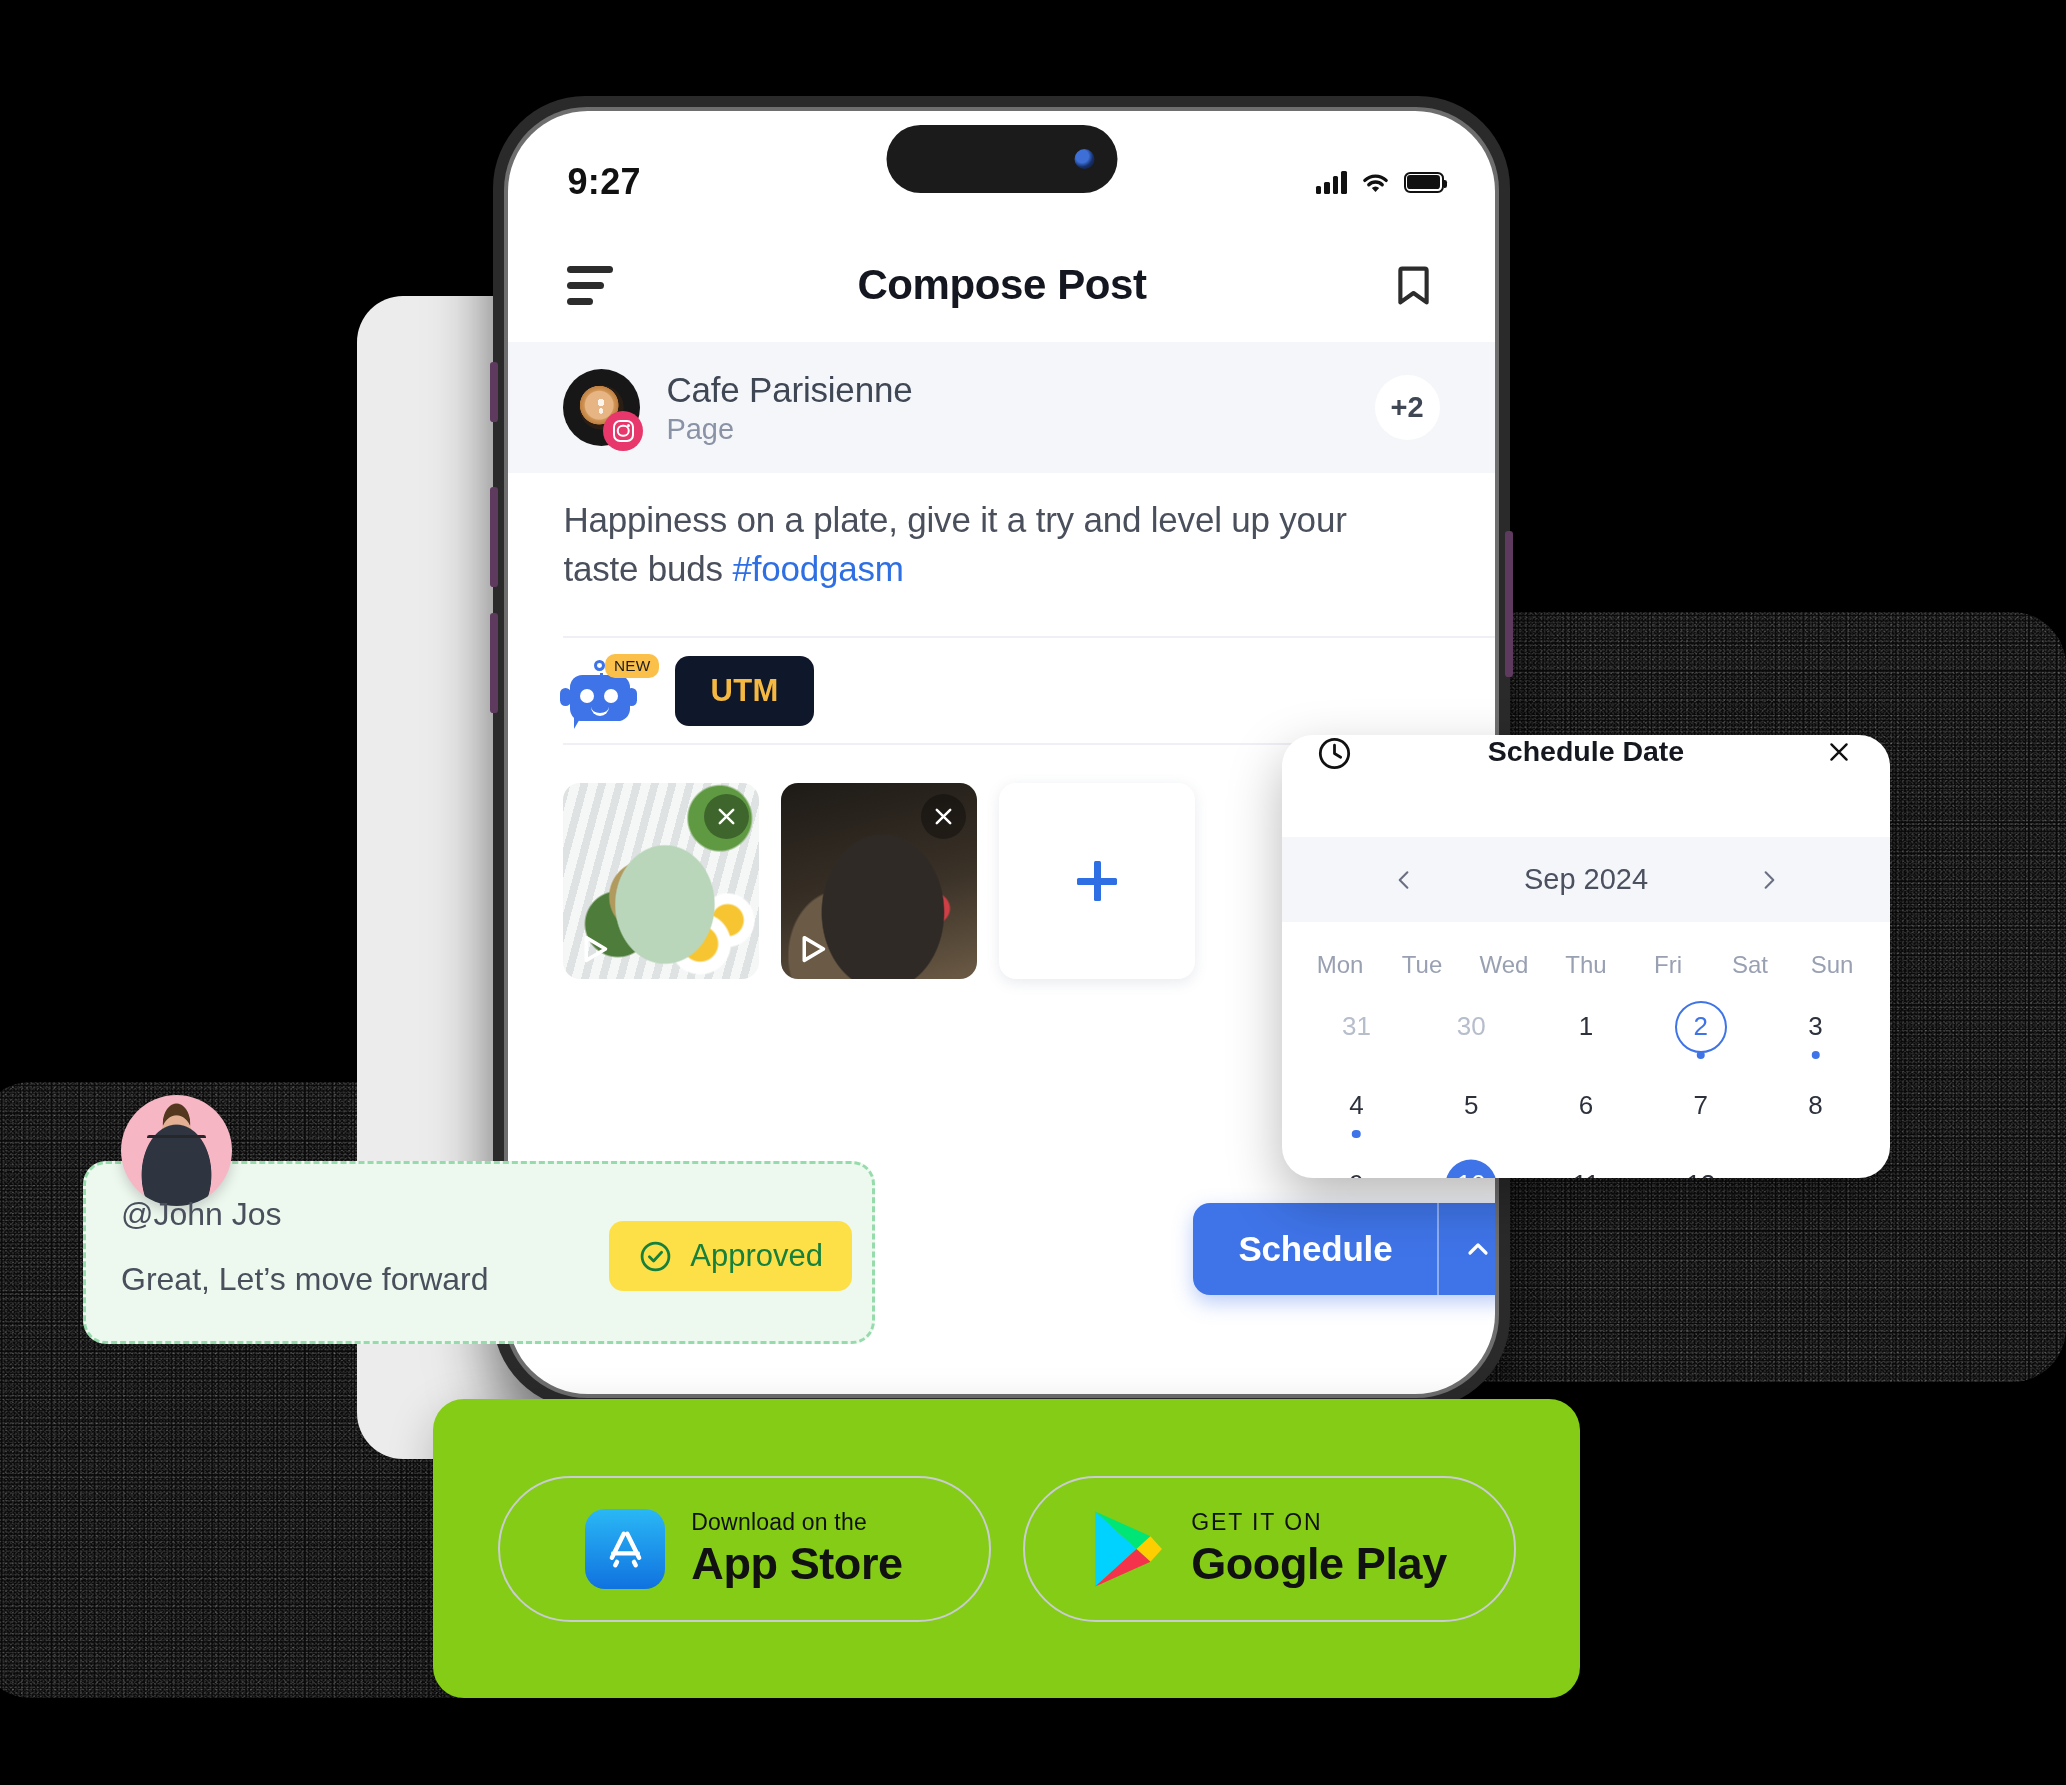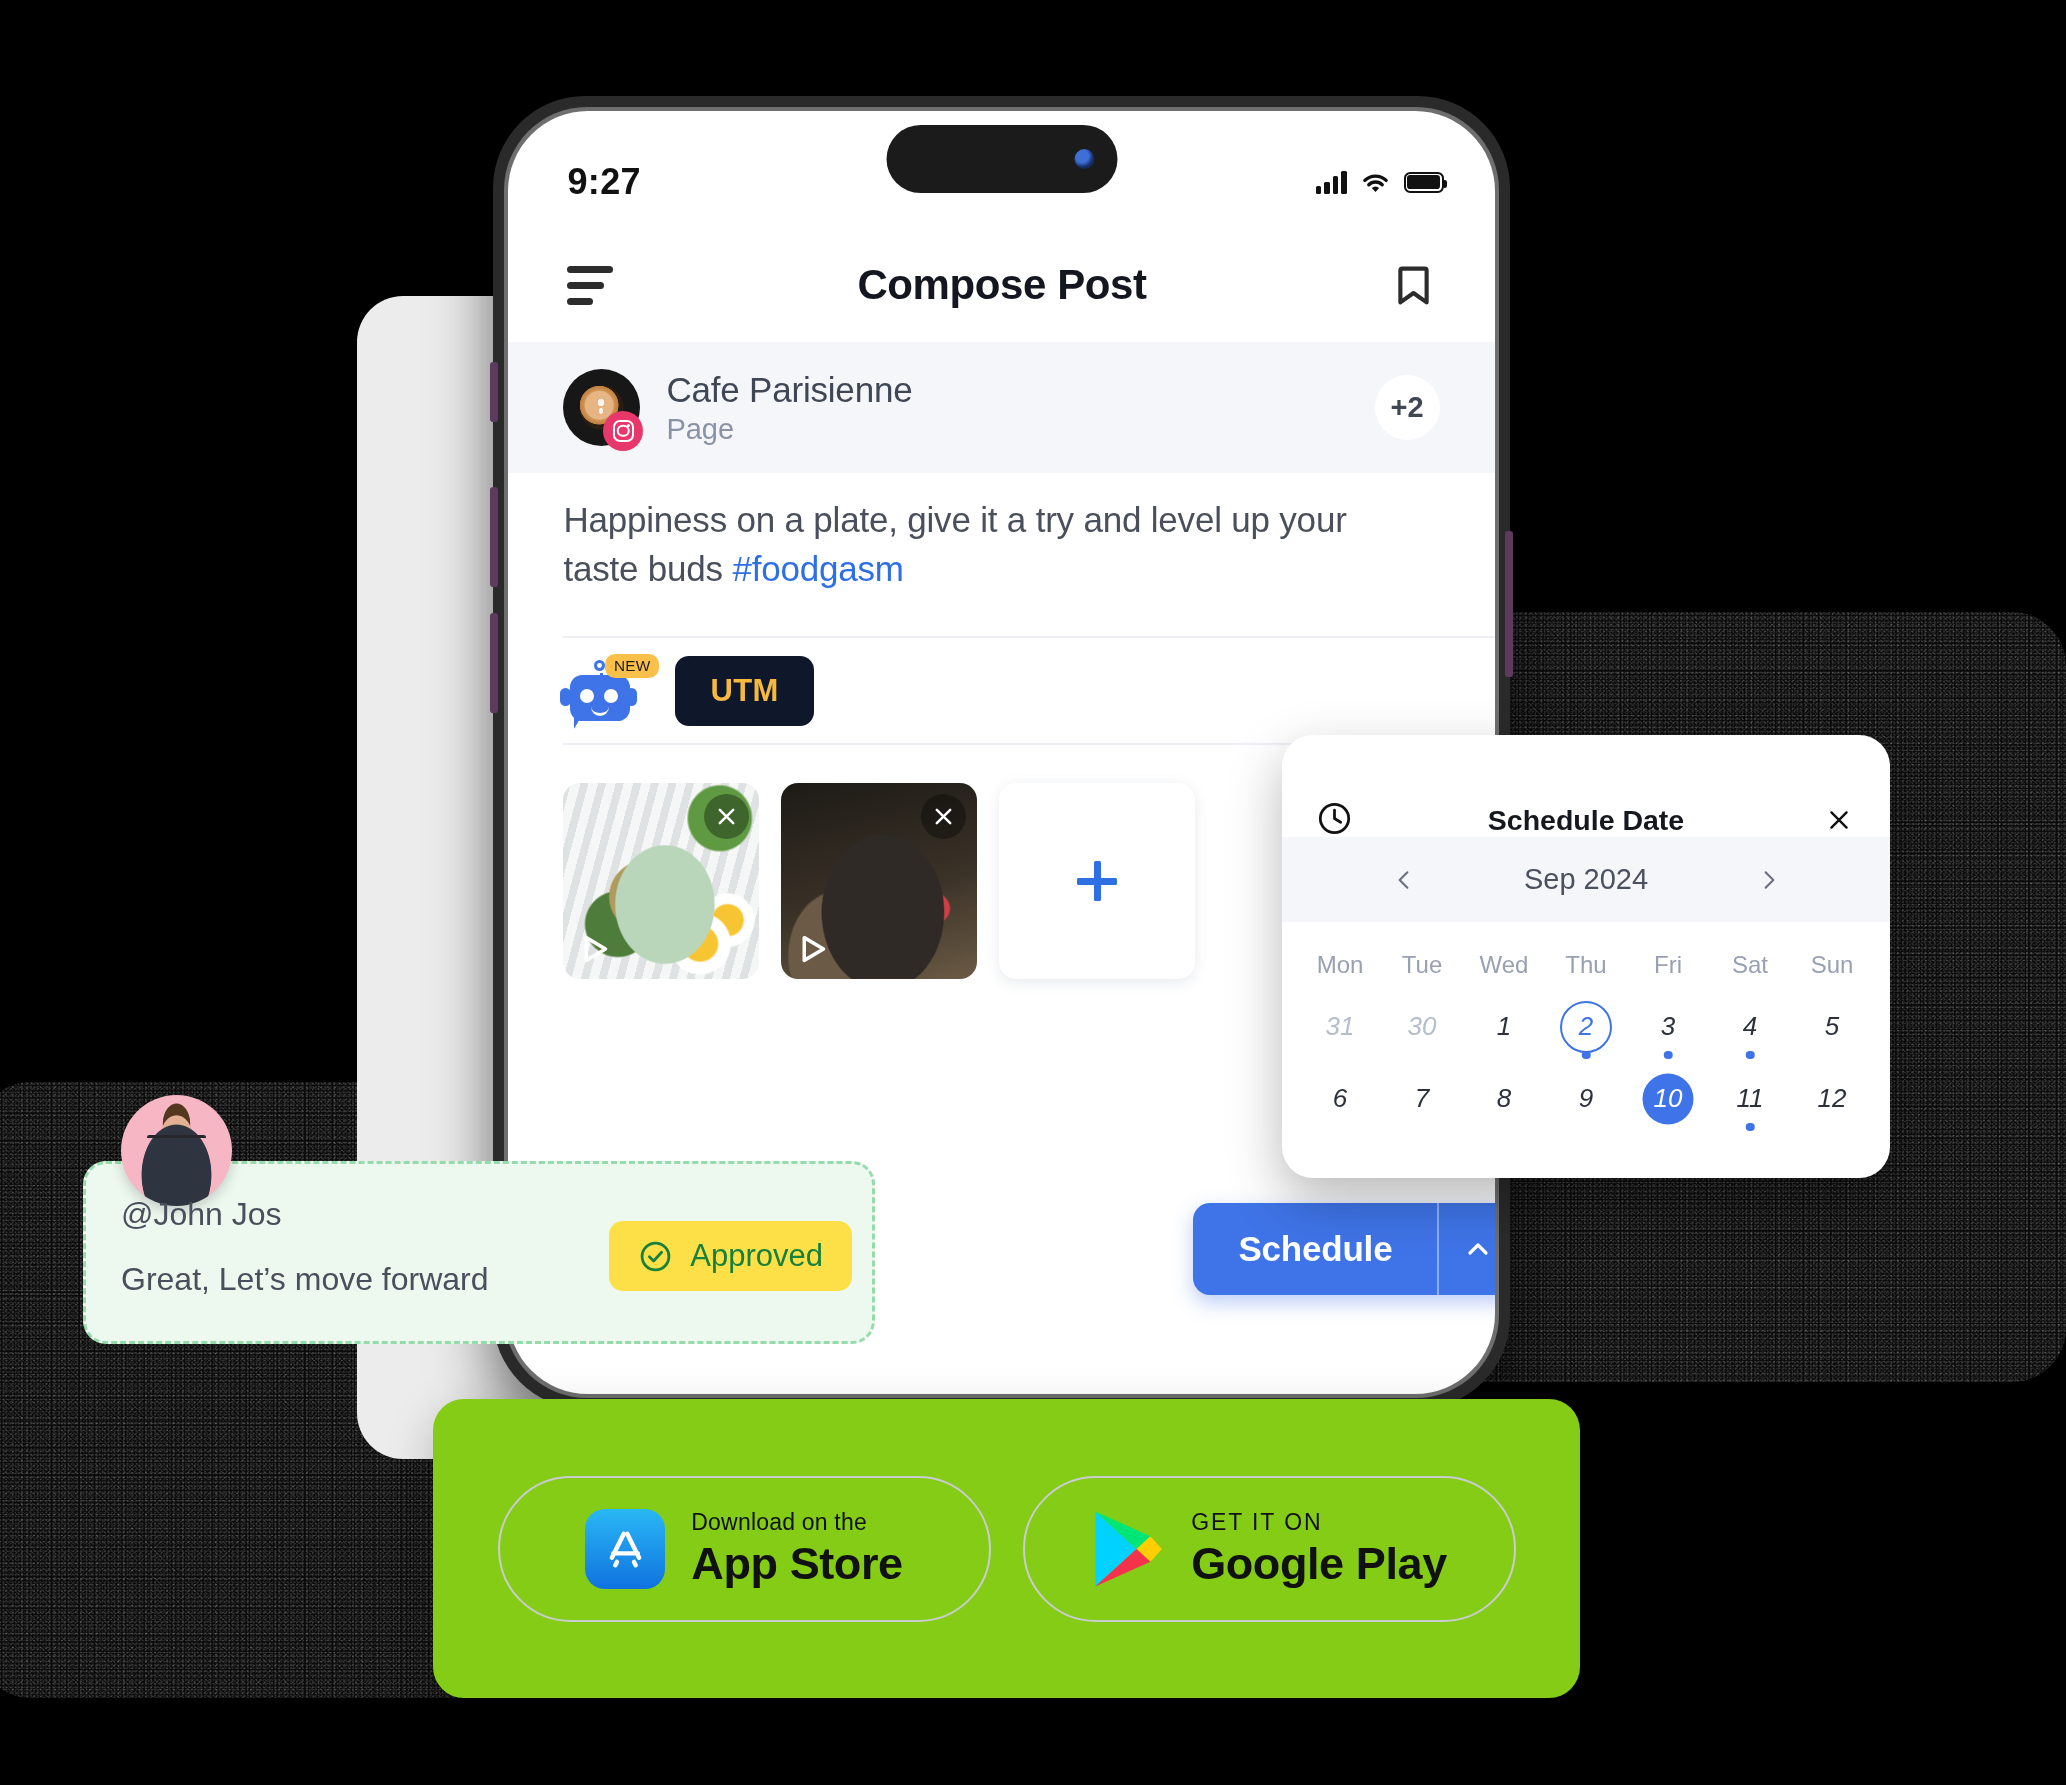--- a/index.html
+++ b/index.html
@@ -213,34 +213,34 @@
     border-left: 2.3px solid rgba(255,255,255,.42); cursor:pointer;
   }
   #schedule-caret svg { width: 32px; height: 32px; }
 
   
   #calendar-popup {
     position: absolute; left: 1282px; top: 735px; width: 608px; height: 443px;
     background: #fff; border-radius: 31px; overflow: hidden;
     box-shadow: 0 21.6px 54px rgba(0,0,0,.28);
   }
-  #cal-header { height: 102px; display:flex; align-items:flex-end; padding: 0 34px; position: relative; }
+  #cal-header { height: 102px; display:flex; align-items:flex-start; padding: 0 34px; position: relative; }
   #cal-clock-icon { width: 37px; height: 37px; }
   #cal-title { position:absolute; left:0; right:0; text-align:center; font-size:28.5px; font-weight:700; color:#16181f; pointer-events:none;}
   #cal-close { margin-left:auto; width:34px; height:34px; display:flex;align-items:center;justify-content:center; cursor:pointer; z-index:2;}
   #cal-close svg{width:26px;height:26px;}
   #cal-monthbar {
     height: 85px; background:#f4f6fa; display:flex; align-items:center; justify-content:center; gap: 92px;
   }
   .cal-nav { width: 34px; height: 34px; display:flex;align-items:center;justify-content:center; cursor:pointer; }
   .cal-nav svg { width: 23px; height: 26px; }
   #cal-month-label { font-size: 29px; color: #4b515e; min-width: 146px; text-align:center; }
   #cal-weekdays { display:grid; grid-template-columns: repeat(7,1fr); padding: 29px 17px 0; }
   #cal-weekdays div { text-align:center; font-size:24px; color:#98a0b2; }
-  #cal-days { display:grid; grid-template-columns: repeat(7,1fr); padding: 12.3px 17px 0; row-gap: 1px; font-style: italic; }
+  #cal-days { display:grid; grid-template-columns: repeat(5,1fr); padding: 12.3px 17px 0; row-gap: 8px; }
   .cal-day { position:relative; height: 71px; display:flex; align-items:center; justify-content:center;
              font-size: 26px; color:#2c313c; cursor:pointer; }
   .cal-day.muted { color:#b6bdcb; }
   .cal-day.outlined::before {
     content:""; position:absolute; left:50%; top:50%; transform:translate(-50%,-50%);
     width: 48px; height:48px; border:2.3px solid #3f74e8; border-radius:50%;
   }
   .cal-day.outlined { color:#3f74e8; }
   .cal-day.selected::before {
     content:""; position:absolute; left:50%; top:50%; transform:translate(-50%,-50%);

